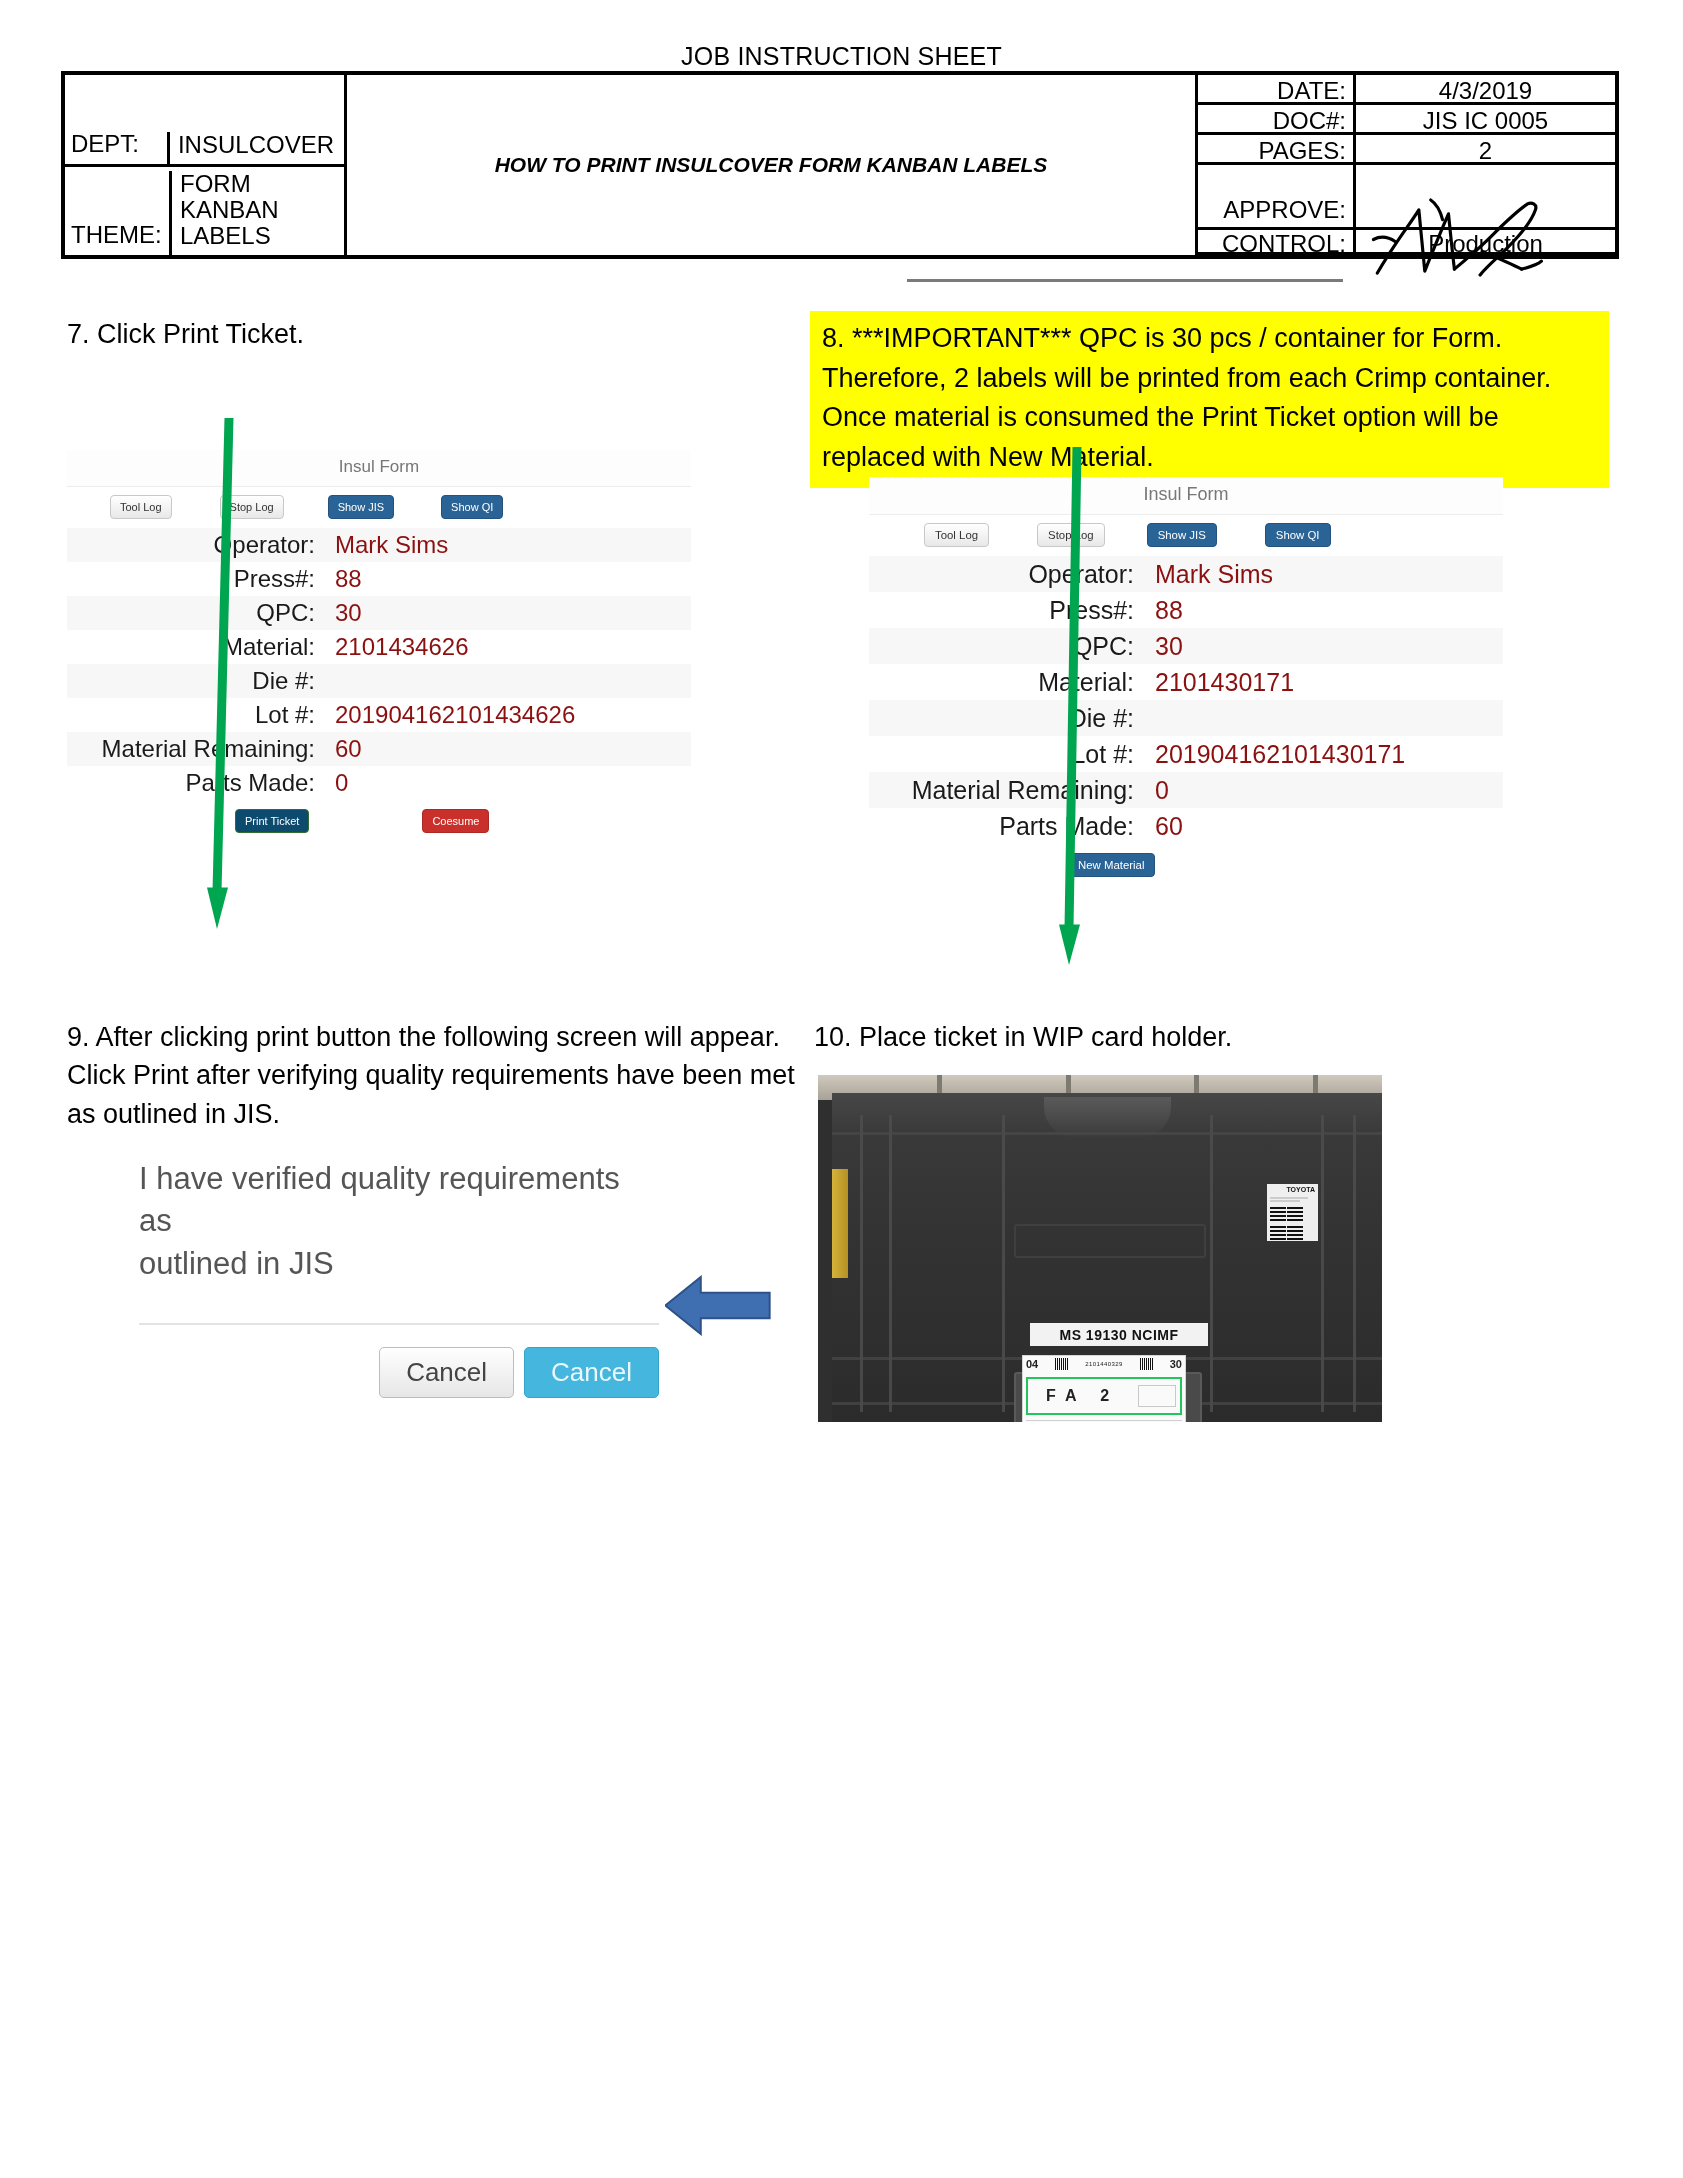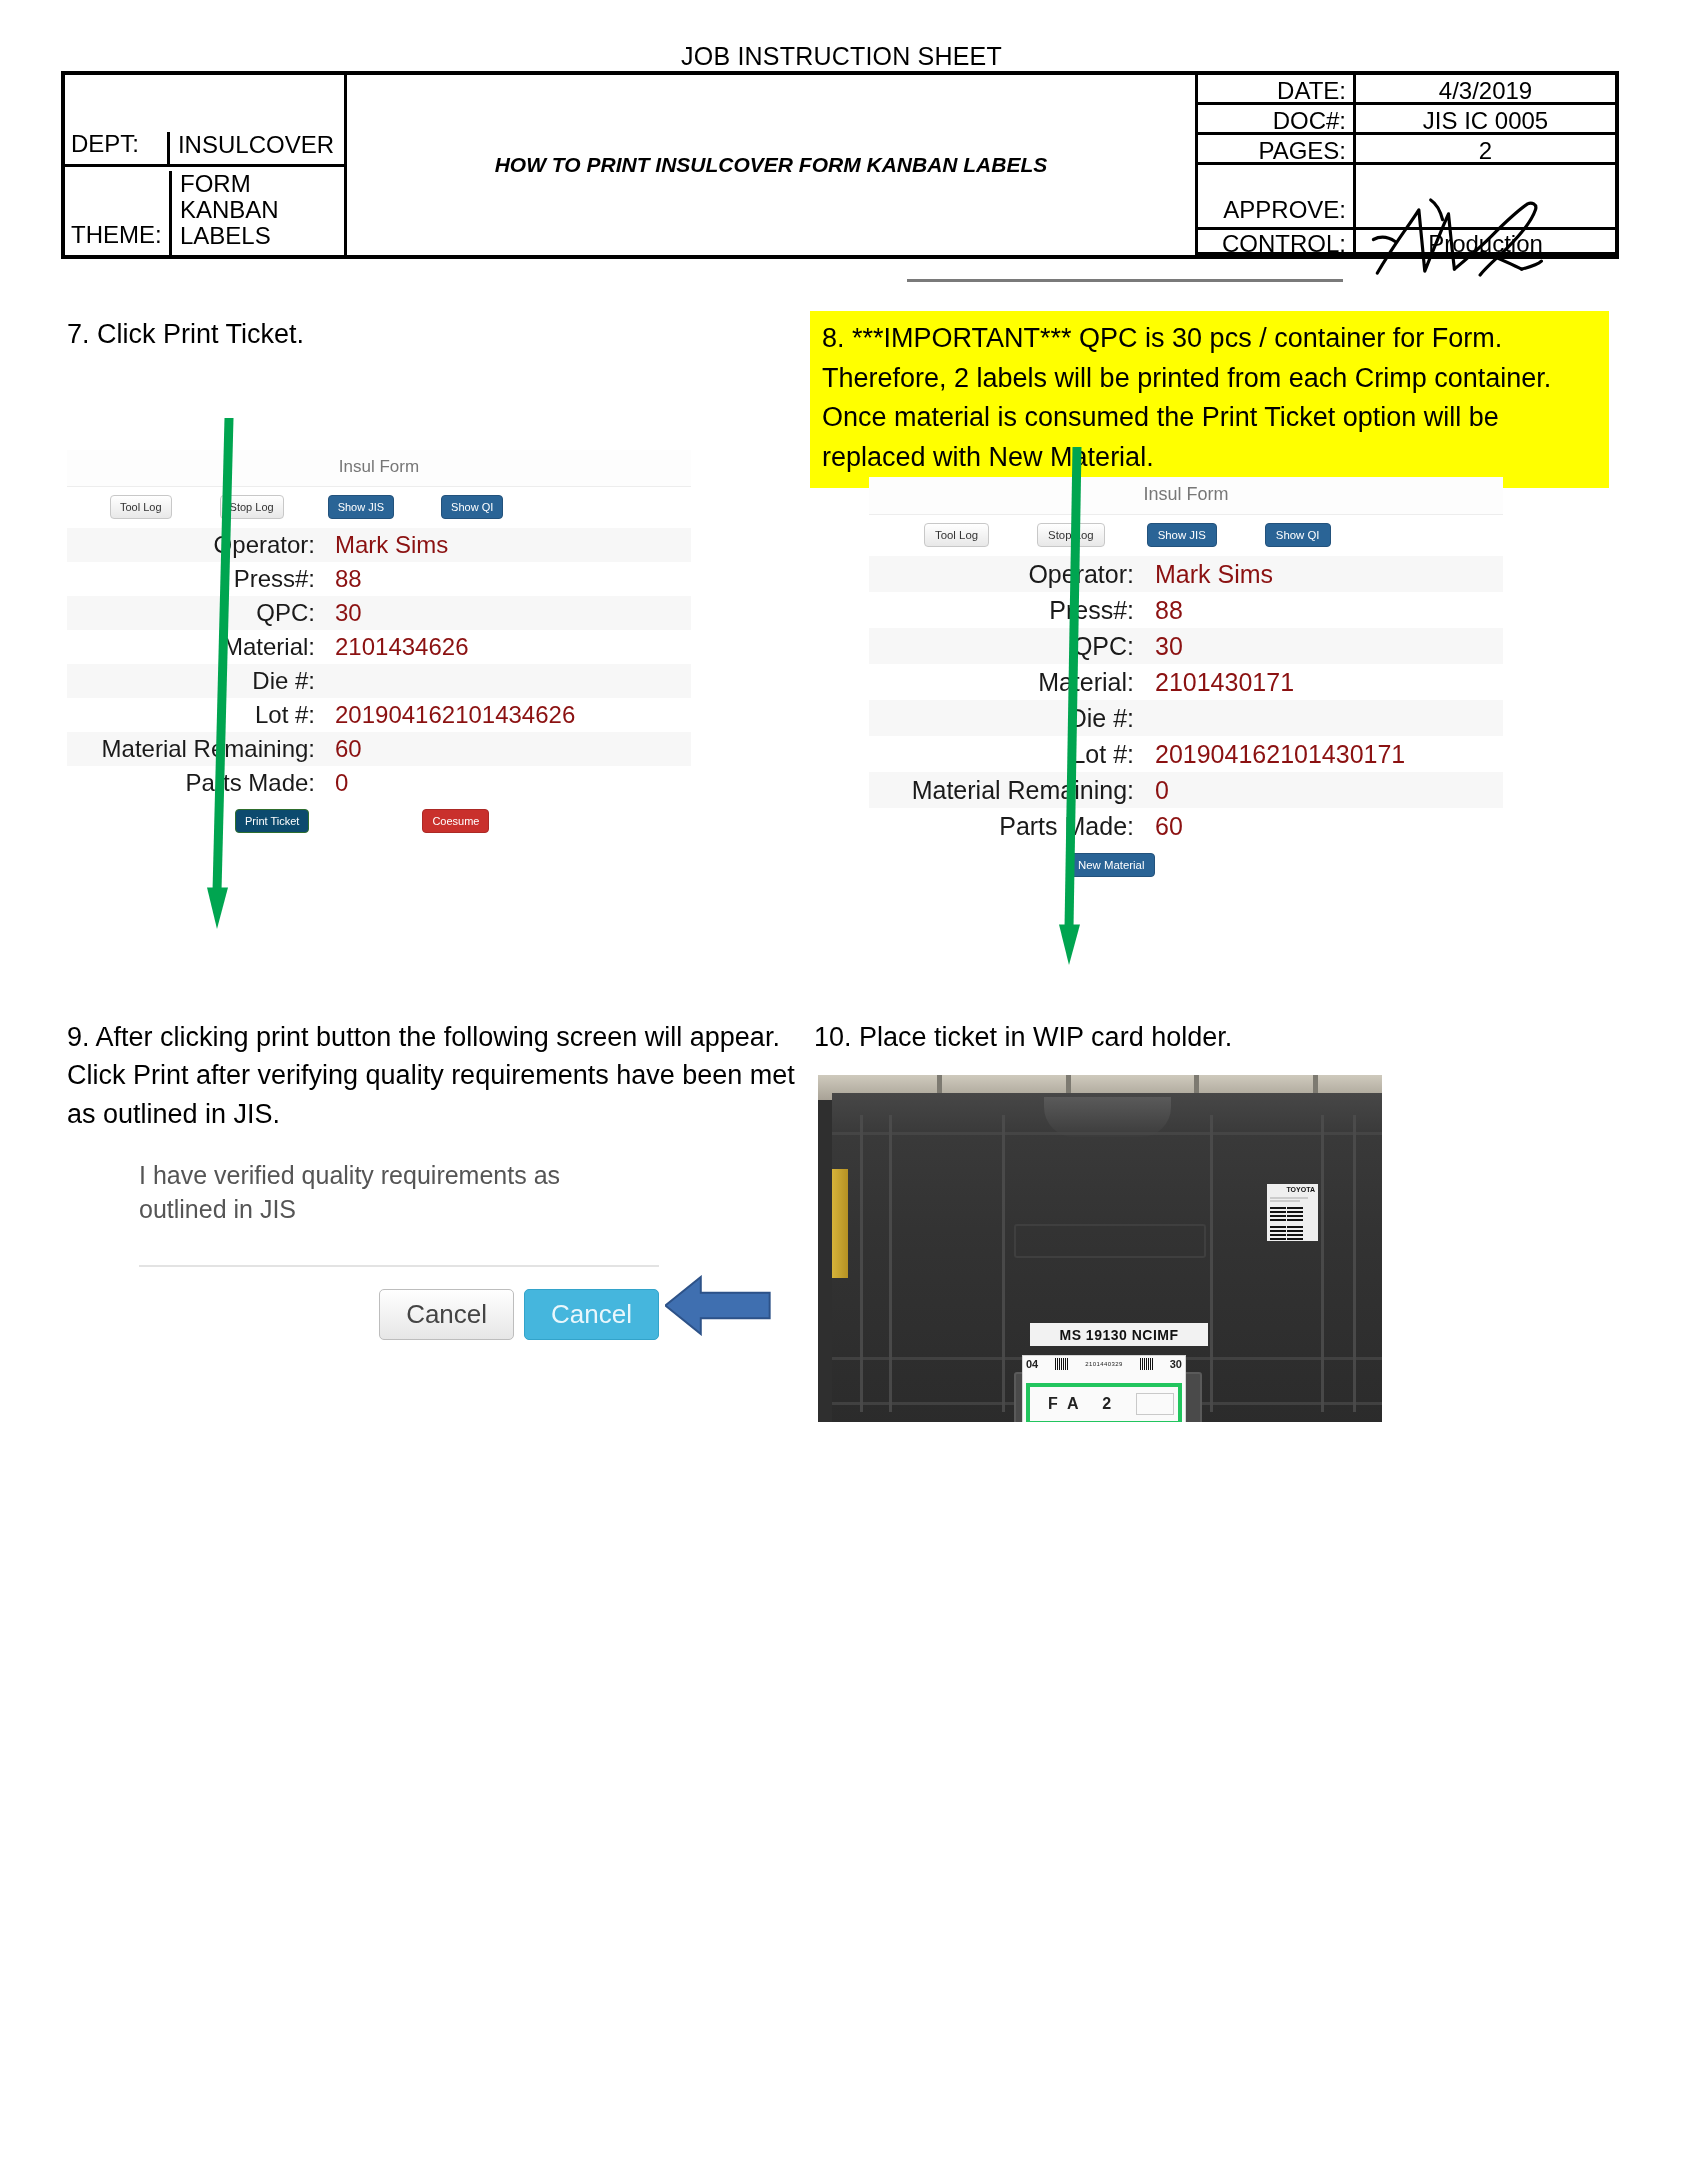--- a/index.html
+++ b/index.html
@@ -120,21 +120,21 @@
 
   .footer-btns{display:flex;align-items:center;padding-top:9px;}
   .btn-green{background:#0c4a6e;border:1px solid #2e6e2e;color:#fff;}
   .btn-red{background:#c9302c;border:1px solid #ac2925;color:#fff;}
   #app-left .print-ticket{margin-left:168px;font-size:11px;padding:5px 9px;}
   #app-left .consume{margin-left:113px;font-size:11px;padding:5px 9px;}
   #app-right .new-material{margin-left:198px;font-size:11.4px;padding:5px 10px;}
 
   
   .dlg{position:absolute;left:139px;top:1152px;width:520px;}
-  .dlg-text{font-size:25px;color:#555;line-height:1.37;padding:6px 0 0 0;}
+  .dlg-text{font-size:31px;color:#555;line-height:1.37;padding:6px 0 0 0;}
   .dlg-sep{height:2px;background:#e3e3e3;margin:38px 0 0 0;}
   .dlg-btns{display:flex;justify-content:flex-end;align-items:center;padding-top:22px;}
   .dlg-btn{border-radius:5px;font-size:26px;padding:9px 26px;margin-left:10px;}
   .dlg-cancel{background:linear-gradient(#ffffff,#e6e6e6);border:1px solid #bdbdbd;color:#444;}
   .dlg-print{background:#45b6dd;border:1px solid #33a3ca;color:#eaf7fc;}
 
   .arrow-blue{position:absolute;left:665px;top:1275px;width:107px;height:61px;}
 
   
   .photo{
@@ -167,21 +167,21 @@
   .ph-msbar{position:absolute;left:212px;top:248px;width:178px;height:23px;background:#f2f2f2;
     display:flex;align-items:center;justify-content:center;
     font-size:14px;font-weight:bold;letter-spacing:0.5px;color:#111;}
   .ph-card{position:absolute;left:204px;top:280px;width:164px;height:109px;background:#fafafa;
     border:1px solid #d6d6d6;box-sizing:border-box;font-size:5px;color:#222;}
   .ph-card .c-top{display:flex;align-items:center;justify-content:space-between;padding:2px 3px;}
   .ph-card .c-big{font-size:11px;font-weight:bold;}
   .ph-card .c-num{font-size:6px;letter-spacing:0.4px;}
   .ph-card .c-bc{width:13px;height:12px;background:
       repeating-linear-gradient(90deg,#111 0 1px,#fafafa 1px 2px);}
-  .ph-card .c-mid{border:4px solid #22c55e;margin:11px 3px;height:34px;display:flex;align-items:center;}
+  .ph-card .c-mid{border:2px solid #22c55e;margin:5px 3px;height:34px;display:flex;align-items:center;}
   .ph-card .c-mid .fa{font-size:16px;font-weight:bold;padding-left:18px;letter-spacing:10px;}
   .ph-card .c-mid .box{margin-left:auto;width:36px;height:20px;border:1px solid #c9c9c9;margin-right:4px;}
   .ph-card .c-grid{margin:1px 3px;border-top:1px solid #cfcfcf;font-size:4px;line-height:1.8;color:#3a3a3a;}
   .ph-card .c-grid div{border-bottom:1px solid #e0e0e0;padding-left:1px;}
   .ph-cardslot{position:absolute;left:196px;top:297px;width:184px;height:94px;
     background:#4a4a4a;border:2px solid #5a5a5a;border-radius:3px;}
 
   .blurline{background:#bdbdbd;height:2px;opacity:.7;}
 </style>
 </head>

